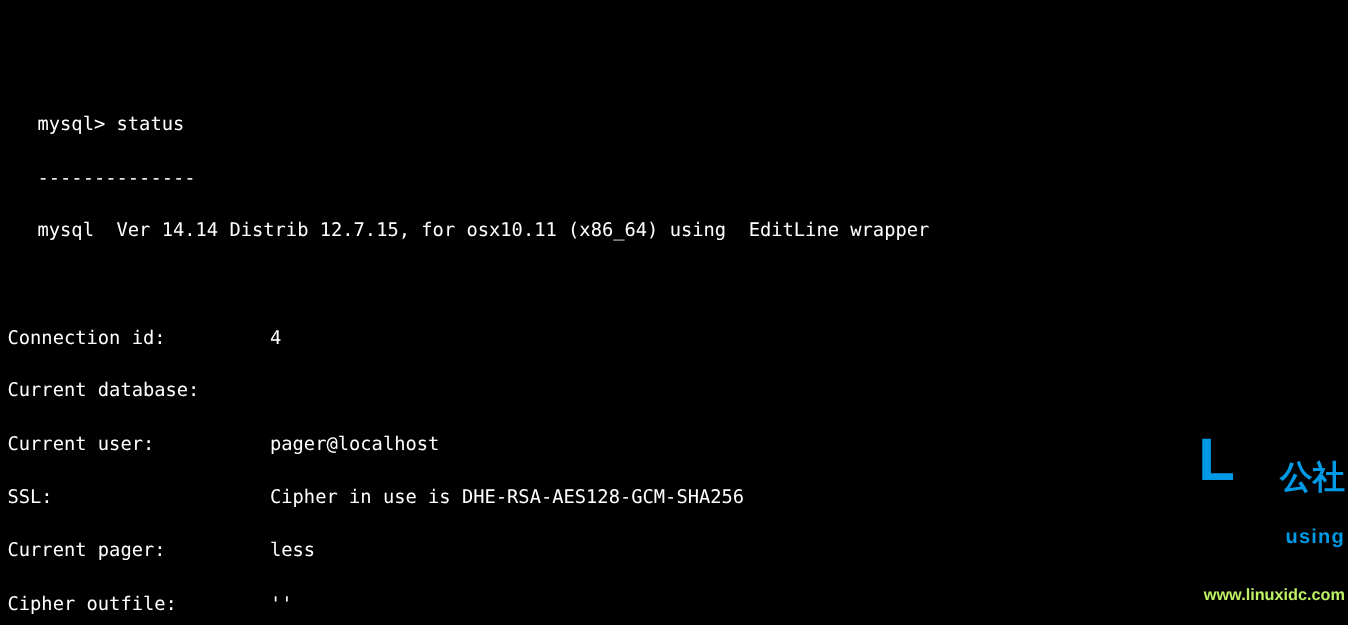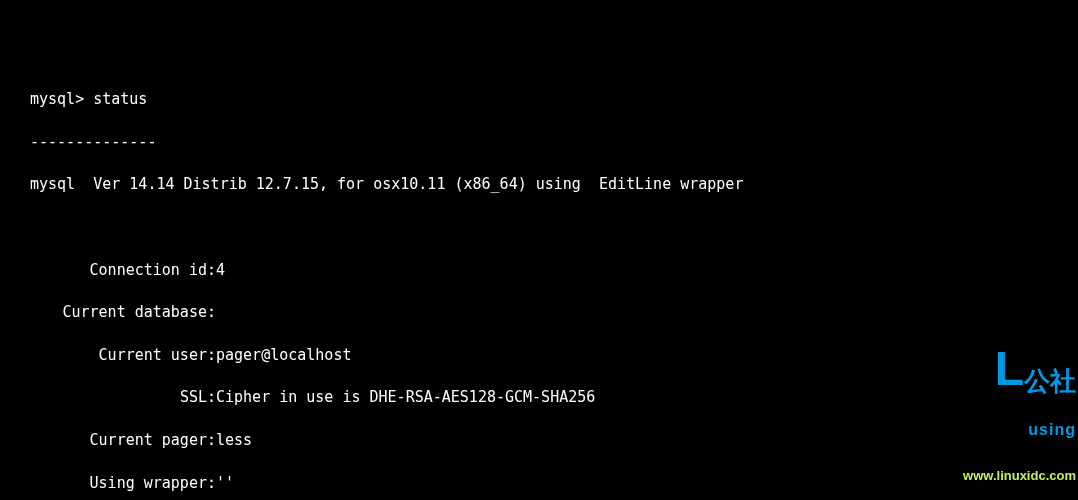--- a/index.html
+++ b/index.html
@@ -11,21 +11,21 @@
       line-height: 1.42;
       width: 1078px;
       height: 500px;
       padding: 4px 6px;
       overflow: hidden;
       position: relative;
       white-space: pre;
     }
     .line { white-space: pre; margin-left: 24px; }
     .kv { display: flex; }
-    .k { width: 210px; flex-shrink: 0; text-align: right; }
+    .k { width: 210px; flex-shrink: 0; }
     .v { }
     .watermark {
       position: absolute;
       right: 2px;
       bottom: 2px;
       text-align: right;
       font-family: sans-serif;
       line-height: 1.05;
       pointer-events: none;
     }
@@ -38,20 +38,21 @@
       color: #0099e5;
       font-size: 48px;
       font-weight: 700;
       letter-spacing: -2px;
       margin-right: 2px;
     }
     .wm-cn {
       color: #0099e5;
       font-size: 26px;
       font-weight: 700;
+      margin-left: 36px;
     }
     .wm-inux {
       color: #0099e5;
       font-size: 16px;
       font-weight: 600;
       margin-top: -4px;
       letter-spacing: 1px;
     }
     .wm-url {
       color: #bef264;
@@ -67,21 +68,21 @@
 
 <div class="line"><span>mysql&gt; </span><span>status</span></div>
 <div class="line">--------------</div>
 <div class="line">mysql  Ver 14.14 Distrib 12.7.15, for osx10.11 (x86_64) using  EditLine wrapper</div>
 <div class="line"> </div>
 <div class="kv"><span class="k">Connection id:</span><span class="v">4</span></div>
 <div class="kv"><span class="k">Current database:</span><span class="v"></span></div>
 <div class="kv"><span class="k">Current user:</span><span class="v">pager@localhost</span></div>
 <div class="kv"><span class="k">SSL:</span><span class="v">Cipher in use is DHE-RSA-AES128-GCM-SHA256</span></div>
 <div class="kv"><span class="k">Current pager:</span><span class="v">less</span></div>
-<div class="kv"><span class="k">Using wrapper:</span><span class="v">''</span></div>
+<div class="kv"><span class="k">Cipher outfile:</span><span class="v">''</span></div>
 
 
 
 
 
 
 
 
 
 

